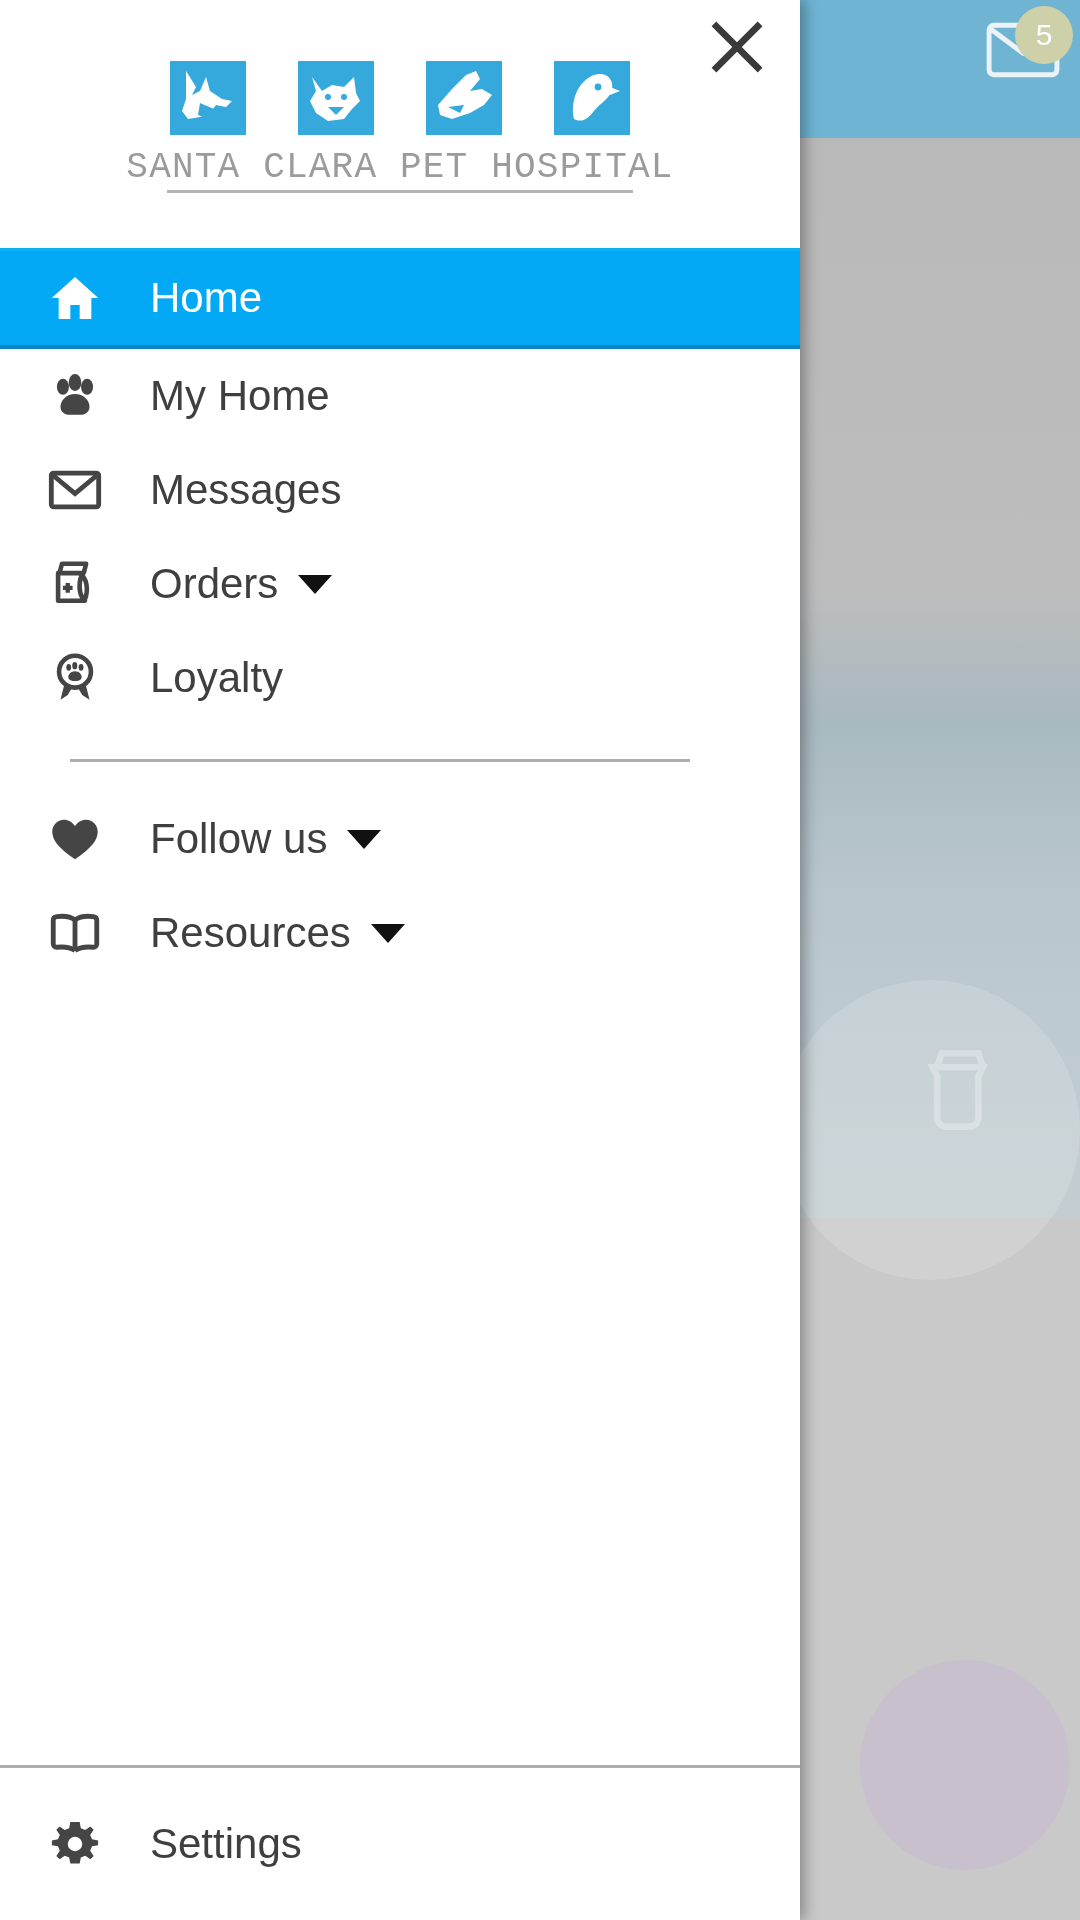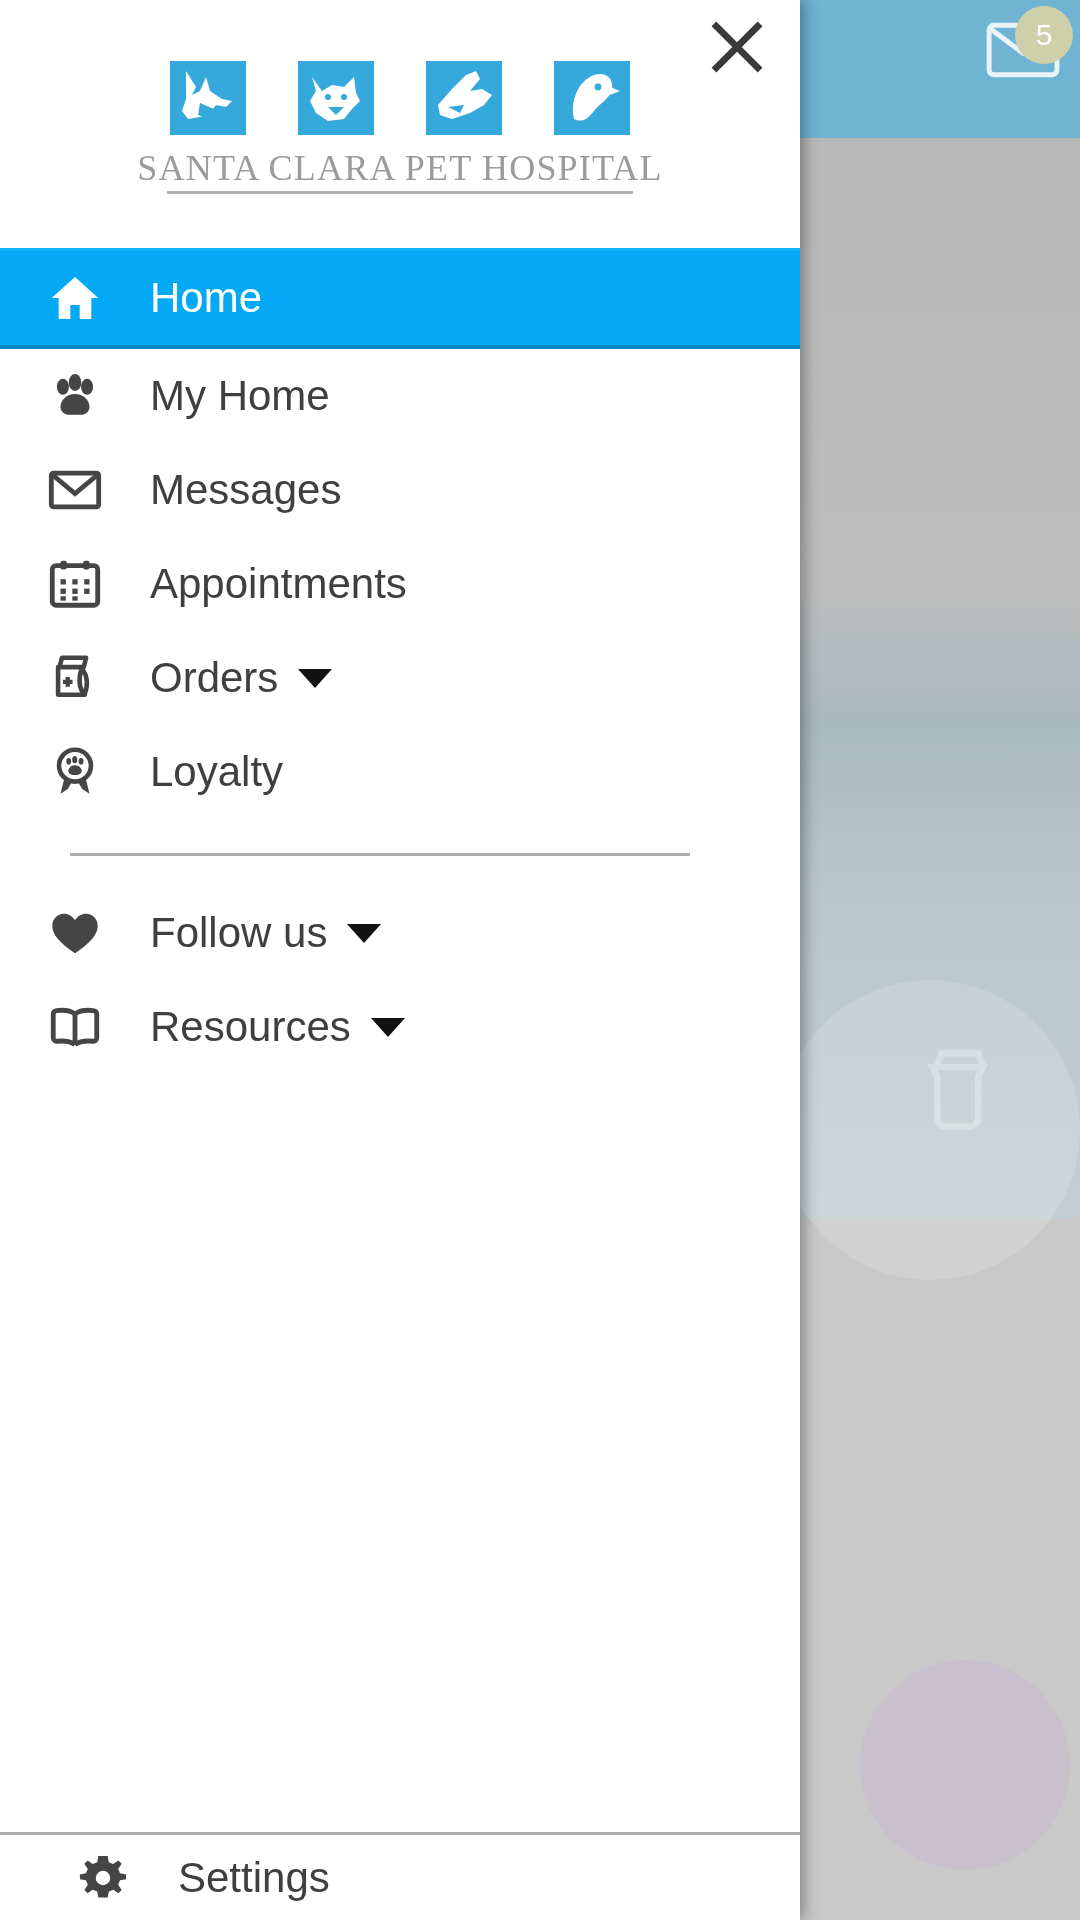--- a/index.html
+++ b/index.html
@@ -137,21 +137,21 @@
   .tile {
     width: 76px;
     height: 74px;
     background: #36a9dc;
     position: relative;
     overflow: hidden;
   }
   .tile svg { position: absolute; inset: 0; }
   .logo-name {
     margin-top: 12px;
-    font-family: Liberation Serif, serif;
+    font-family: Liberation Mono, monospace;
     font-size: 36px;
     letter-spacing: 1.2px;
     color: #9b9b9b;
     white-space: nowrap;
   }
   .logo-rule {
     margin-top: 2px;
     width: 466px;
     height: 3px;
     background: #b3b3b3;
@@ -209,21 +209,21 @@
     margin: 34px 110px 30px 70px;
     flex: 0 0 auto;
   }
   .spacer { flex: 1 1 auto; }
 
   .bottom-sep {
     height: 3px;
     background: #adadad;
     flex: 0 0 auto;
   }
-  .settings-row { height: 85px; padding-left: 28px; }
+  .settings-row { height: 152px; }
 </style>
 </head>
 <body>
 
 <div id="root">
 
   <div class="backdrop">
     <div class="backdrop-header"></div>
     <div class="backdrop-hero"></div>
     <div class="backdrop-lower"></div>
@@ -318,42 +318,20 @@
           <svg width="58" height="58" viewBox="0 0 24 24">
             <rect x="2.2" y="5" width="19.6" height="14" rx="1" fill="none" stroke="#454545" stroke-width="2"></rect>
             <path d="M3 6 L12 13.5 L21 6" fill="none" stroke="#454545" stroke-width="2"></path>
           </svg>
         </span>
         <span class="label-row">
           <span class="nav-label">Messages</span>
         </span>
       </div>
 
-      <div class="nav-item">
-        <span class="nav-icon">
-          <svg width="58" height="58" viewBox="0 0 24 24">
-            <rect x="2.6" y="4.4" width="18.8" height="16.4" rx="1.6" fill="none" stroke="#454545" stroke-width="2"></rect>
-            <rect x="6" y="2.4" width="2.6" height="3.6" rx="0.8" fill="#454545"></rect>
-            <rect x="15.4" y="2.4" width="2.6" height="3.6" rx="0.8" fill="#454545"></rect>
-            <g fill="#454545">
-              <rect x="6" y="10" width="2.2" height="2.2"></rect>
-              <rect x="10.9" y="10" width="2.2" height="2.2"></rect>
-              <rect x="15.8" y="10" width="2.2" height="2.2"></rect>
-              <rect x="6" y="13.9" width="2.2" height="2.2"></rect>
-              <rect x="10.9" y="13.9" width="2.2" height="2.2"></rect>
-              <rect x="15.8" y="13.9" width="2.2" height="2.2"></rect>
-              <rect x="6" y="17.1" width="2.2" height="1.8"></rect>
-              <rect x="10.9" y="17.1" width="2.2" height="1.8"></rect>
-            </g>
-          </svg>
-        </span>
-        <span class="label-row">
-          <span class="nav-label">Appointments</span>
-        </span>
-      </div>
 
       <div class="nav-item">
         <span class="nav-icon">
           <svg width="58" height="58" viewBox="0 0 24 24">
             <path d="M5 7.5 h10.5 c0 0 -1.6 1.6 -1.6 5.6 c0 4.2 2.2 5.8 2.2 5.8 H5 Z" fill="none" stroke="#454545" stroke-width="1.9" stroke-linejoin="round"></path>
             <path d="M5.6 7.5 L6.6 3.6 H16.6 L15.6 7.5" fill="none" stroke="#454545" stroke-width="1.9" stroke-linejoin="round"></path>
             <path d="M14 7.8 c2.8 1.6 3.8 6.4 2 10.8" fill="none" stroke="#454545" stroke-width="1.9"></path>
             <path d="M9 11.6 v4 M7 13.6 h4" stroke="#454545" stroke-width="1.8"></path>
           </svg>
         </span>

